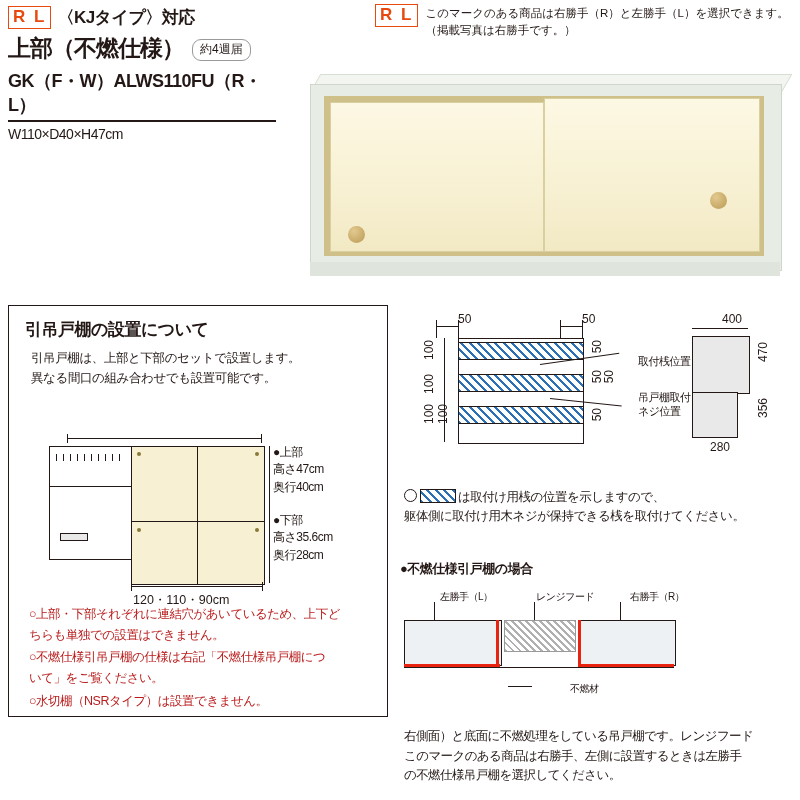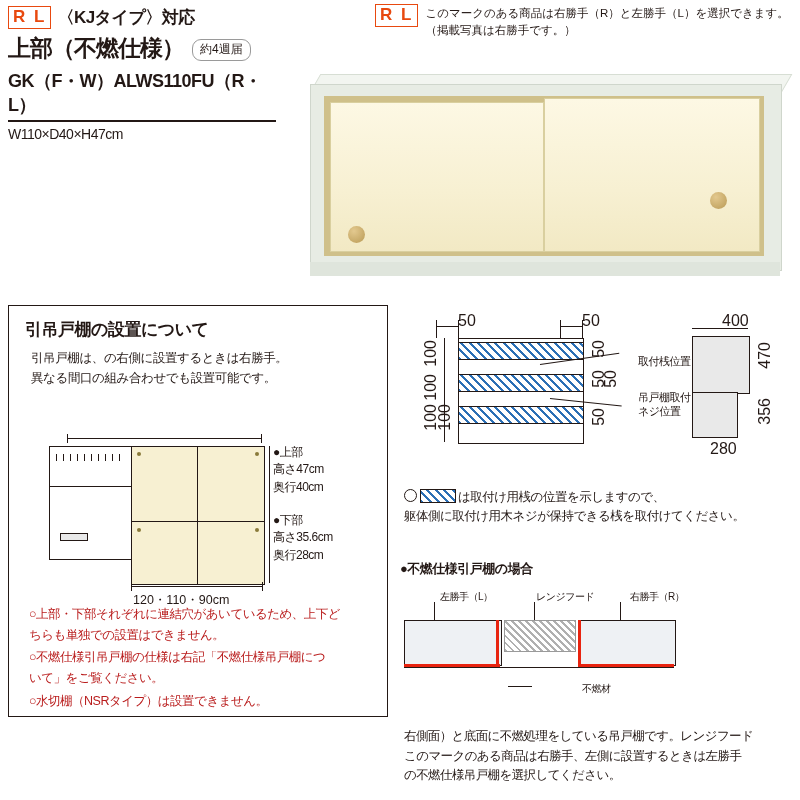--- a/index.html
+++ b/index.html
@@ -67,21 +67,21 @@
 
   .p-notes{position:absolute;left:20px;top:298px;width:350px;font-size:12.5px;line-height:1.65;color:#b91c1c;letter-spacing:-0.5px;}
   .p-notes div{margin-bottom:2px;}
 
   
   .tech{position:absolute;left:400px;top:312px;width:396px;height:160px;}
   .hatchbox{position:absolute;border:1px solid #231815;background:
       repeating-linear-gradient(45deg,#2b6fb5 0 2px,#ffffff 2px 6px);}
   .plainbox{position:absolute;border:1px solid #231815;background:#fff;}
   .tick{position:absolute;background:#231815;}
-  .tnum{position:absolute;font-size:16px;padding-left:12px;}
+  .tnum{position:absolute;font-size:12px;padding-left:12px;}
   .tnum.vert{writing-mode:vertical-rl;transform:rotate(180deg);}
   .leader{position:absolute;background:#231815;height:1px;}
   .tlabel{position:absolute;font-size:11px;line-height:1.3;letter-spacing:-0.5px;margin-left:20px;}
 
   .legend{position:absolute;left:404px;top:488px;width:390px;font-size:12.5px;line-height:1.55;letter-spacing:-0.5px;}
   .legend .swatch{display:inline-block;width:34px;height:12px;border:1px solid #231815;background:repeating-linear-gradient(45deg,#2b6fb5 0 2px,#ffffff 2px 6px);vertical-align:-2px;margin-right:2px;}
   .legend .circ{display:inline-block;width:11px;height:11px;border:1px solid #231815;border-radius:50%;margin-right:3px;vertical-align:-1px;}
 
   
   .fnsec{position:absolute;left:400px;top:560px;width:396px;}
@@ -129,21 +129,21 @@
     <div class="door r"></div>
     <div class="door l"></div>
     <div class="knob k1"></div>
     <div class="knob k2"></div>
     <div class="cab-base"></div>
   </div>
 
   <div class="panel">
     <h2>引吊戸棚の設置について</h2>
     <div class="p-lead">
-      <span>引吊戸棚は、の右側に設置するときは右勝手。</span><br>
+      <span>引吊戸棚は、上部と下部のセットで設置します。</span><br>
       <span>異なる間口の組み合わせでも設置可能です。</span>
     </div>
 
     <div class="dia">
       <div class="dimtop">120・110cm</div>
       <div class="dimline"></div>
 
       <div class="hood">
           <div class="slits"></div>
         </div>
@@ -260,21 +260,21 @@
 
     <div class="fnbox" style="left:0px;top:30px;width:96px;height:44px;background:#eef1f4;"></div>
     <div class="fnhatch" style="left:100px;top:30px;width:70px;height:30px;"></div>
     <div class="fnbox" style="left:174px;top:30px;width:96px;height:44px;background:#eef1f4;"></div>
     <div class="fnred" style="left:92px;top:30px;width:3px;height:44px;"></div>
     <div class="fnred" style="left:174px;top:30px;width:3px;height:44px;"></div>
     <div class="fnred" style="left:0px;top:74px;width:96px;height:3px;"></div>
     <div class="fnred" style="left:174px;top:74px;width:96px;height:3px;"></div>
     <div class="fnbox" style="left:0px;top:77px;width:270px;height:10px;border:none;border-top:1px solid #231815;"></div>
 
-    <div class="ftag" style="left:142px;top:92px;text-align:center;">不燃材</div>
+    <div class="ftag" style="left:130px;top:92px;text-align:center;">不燃材</div>
     <div class="leadline" style="left:104px;top:96px;width:24px;height:1px;"></div>
   </div>
 
   <div class="fn-body">
     <br>
     <span>右側面）と底面に不燃処理をしている吊戸棚です。レンジフード</span><br>
     <span>このマークのある商品は右勝手、左側に設置するときは左勝手</span><br>
     <span>の不燃仕様吊戸棚を選択してください。</span>
   </div>
 

